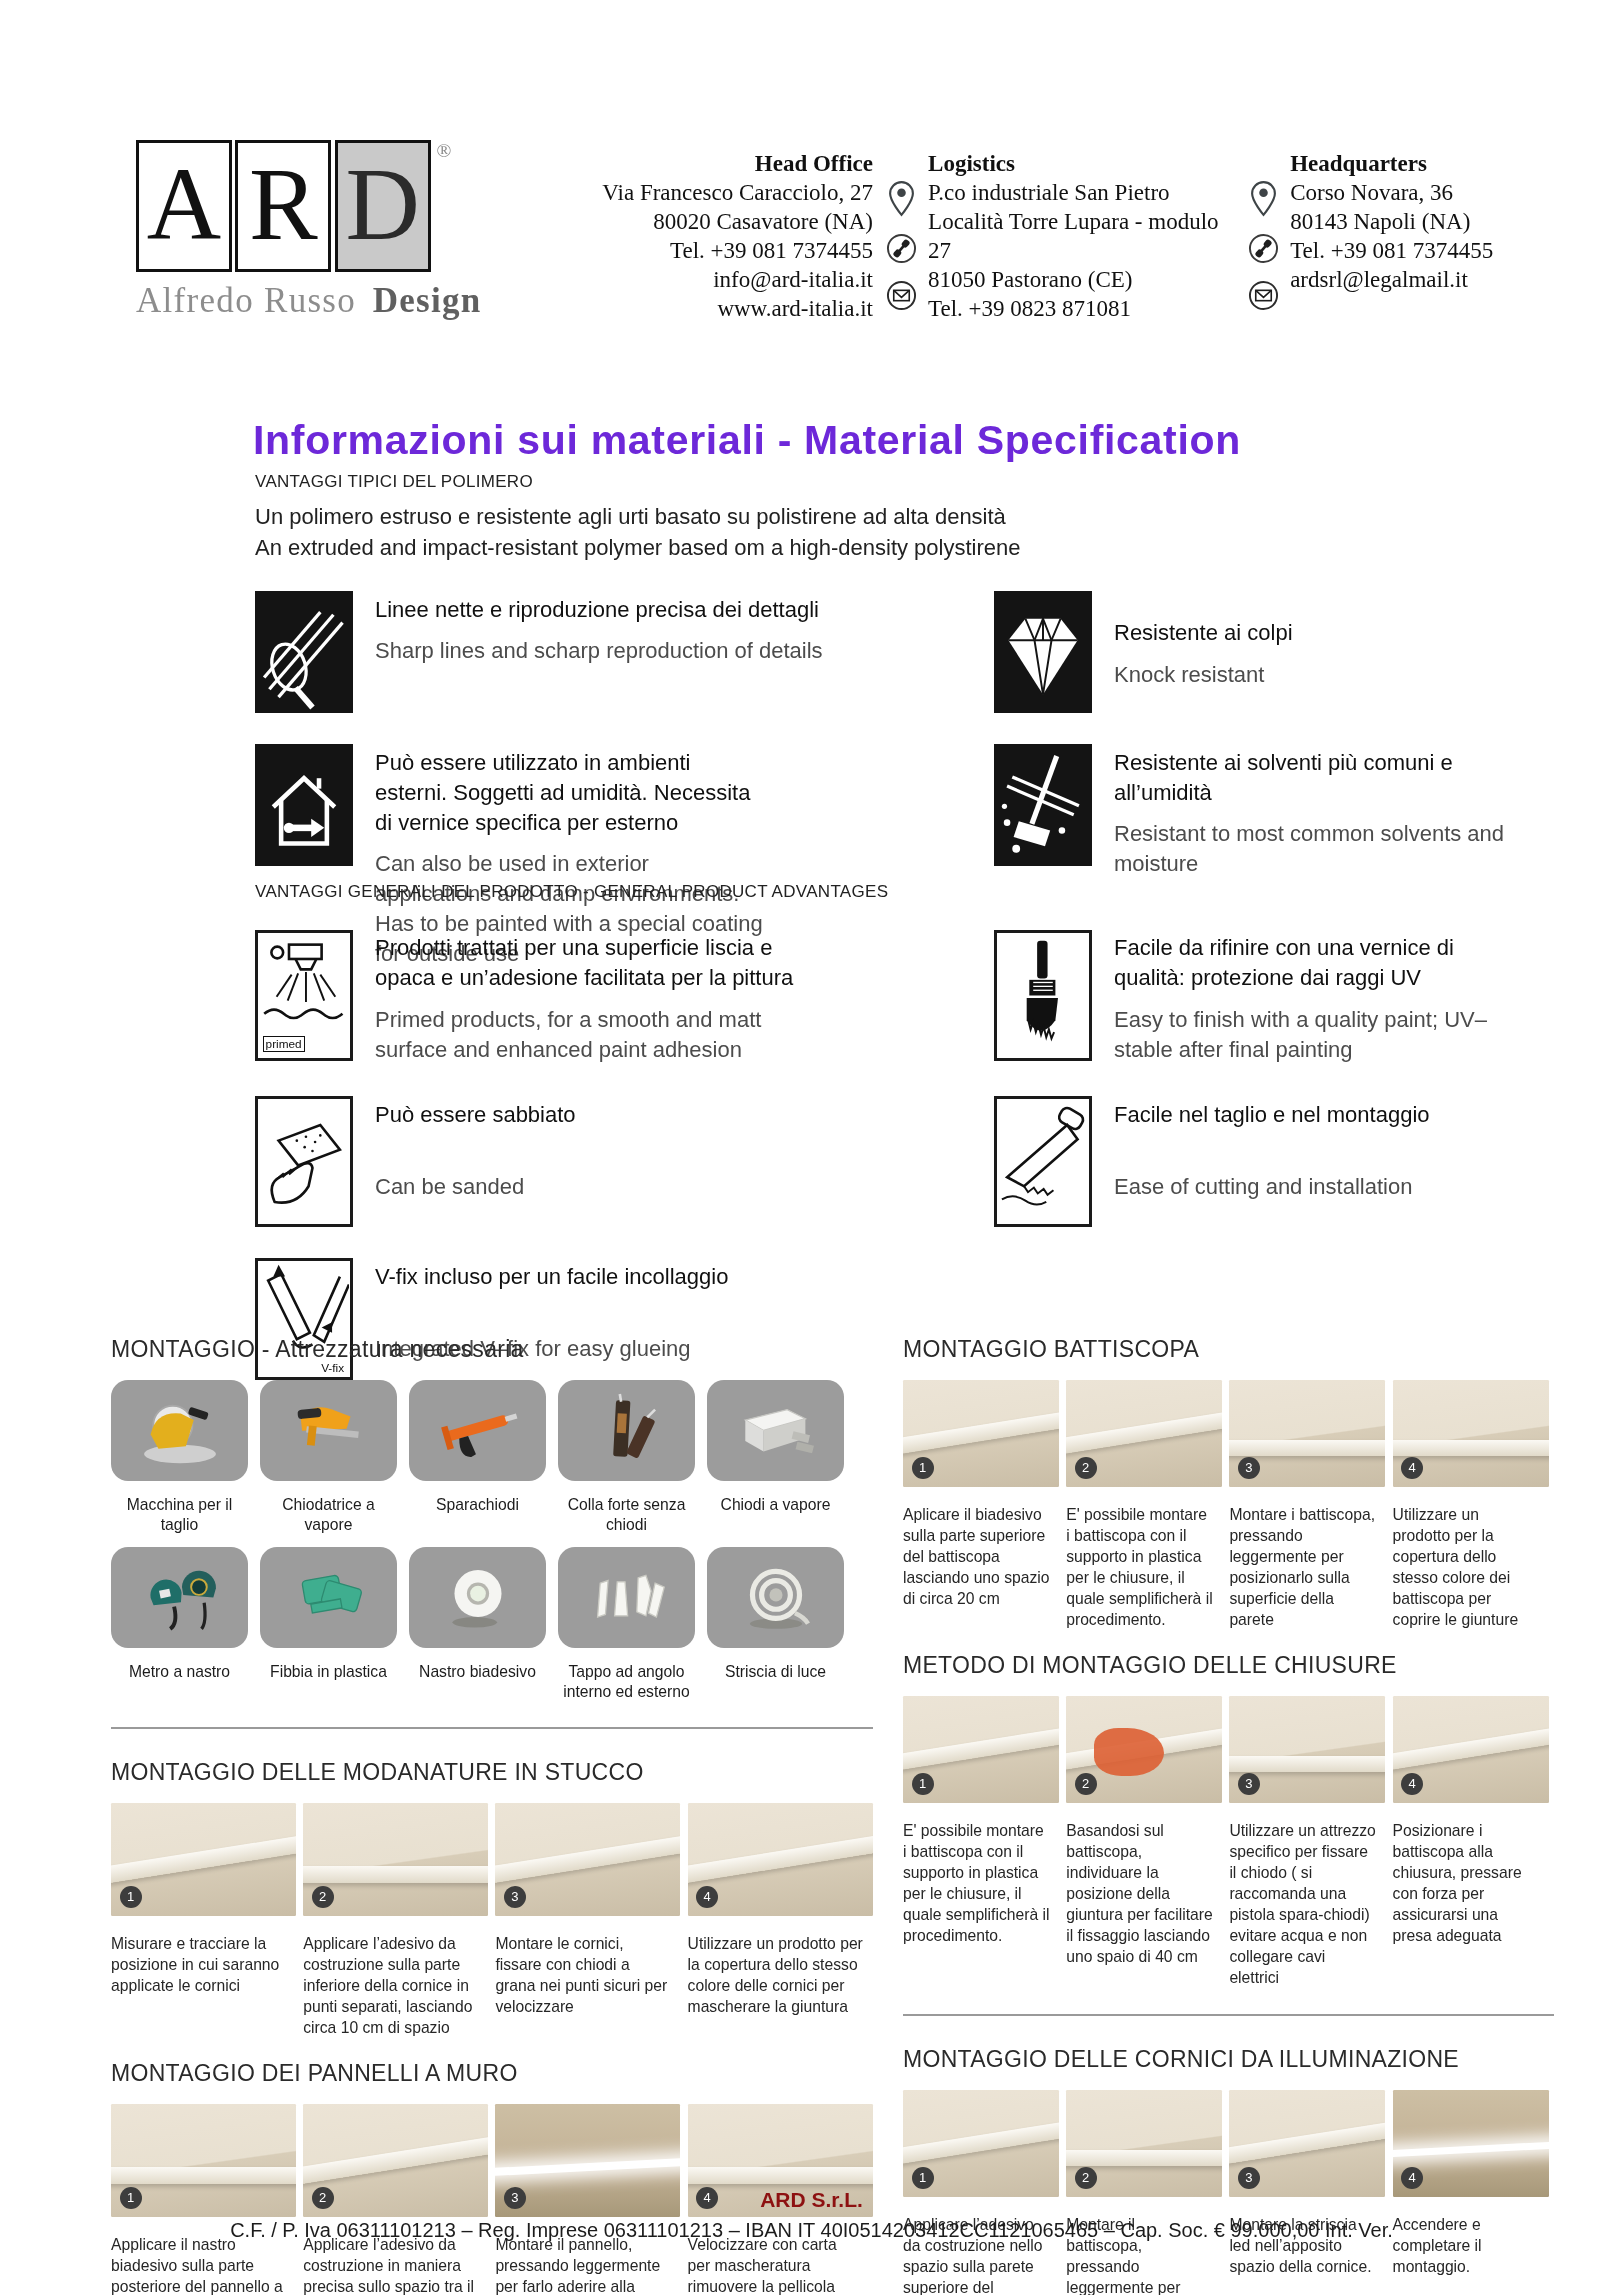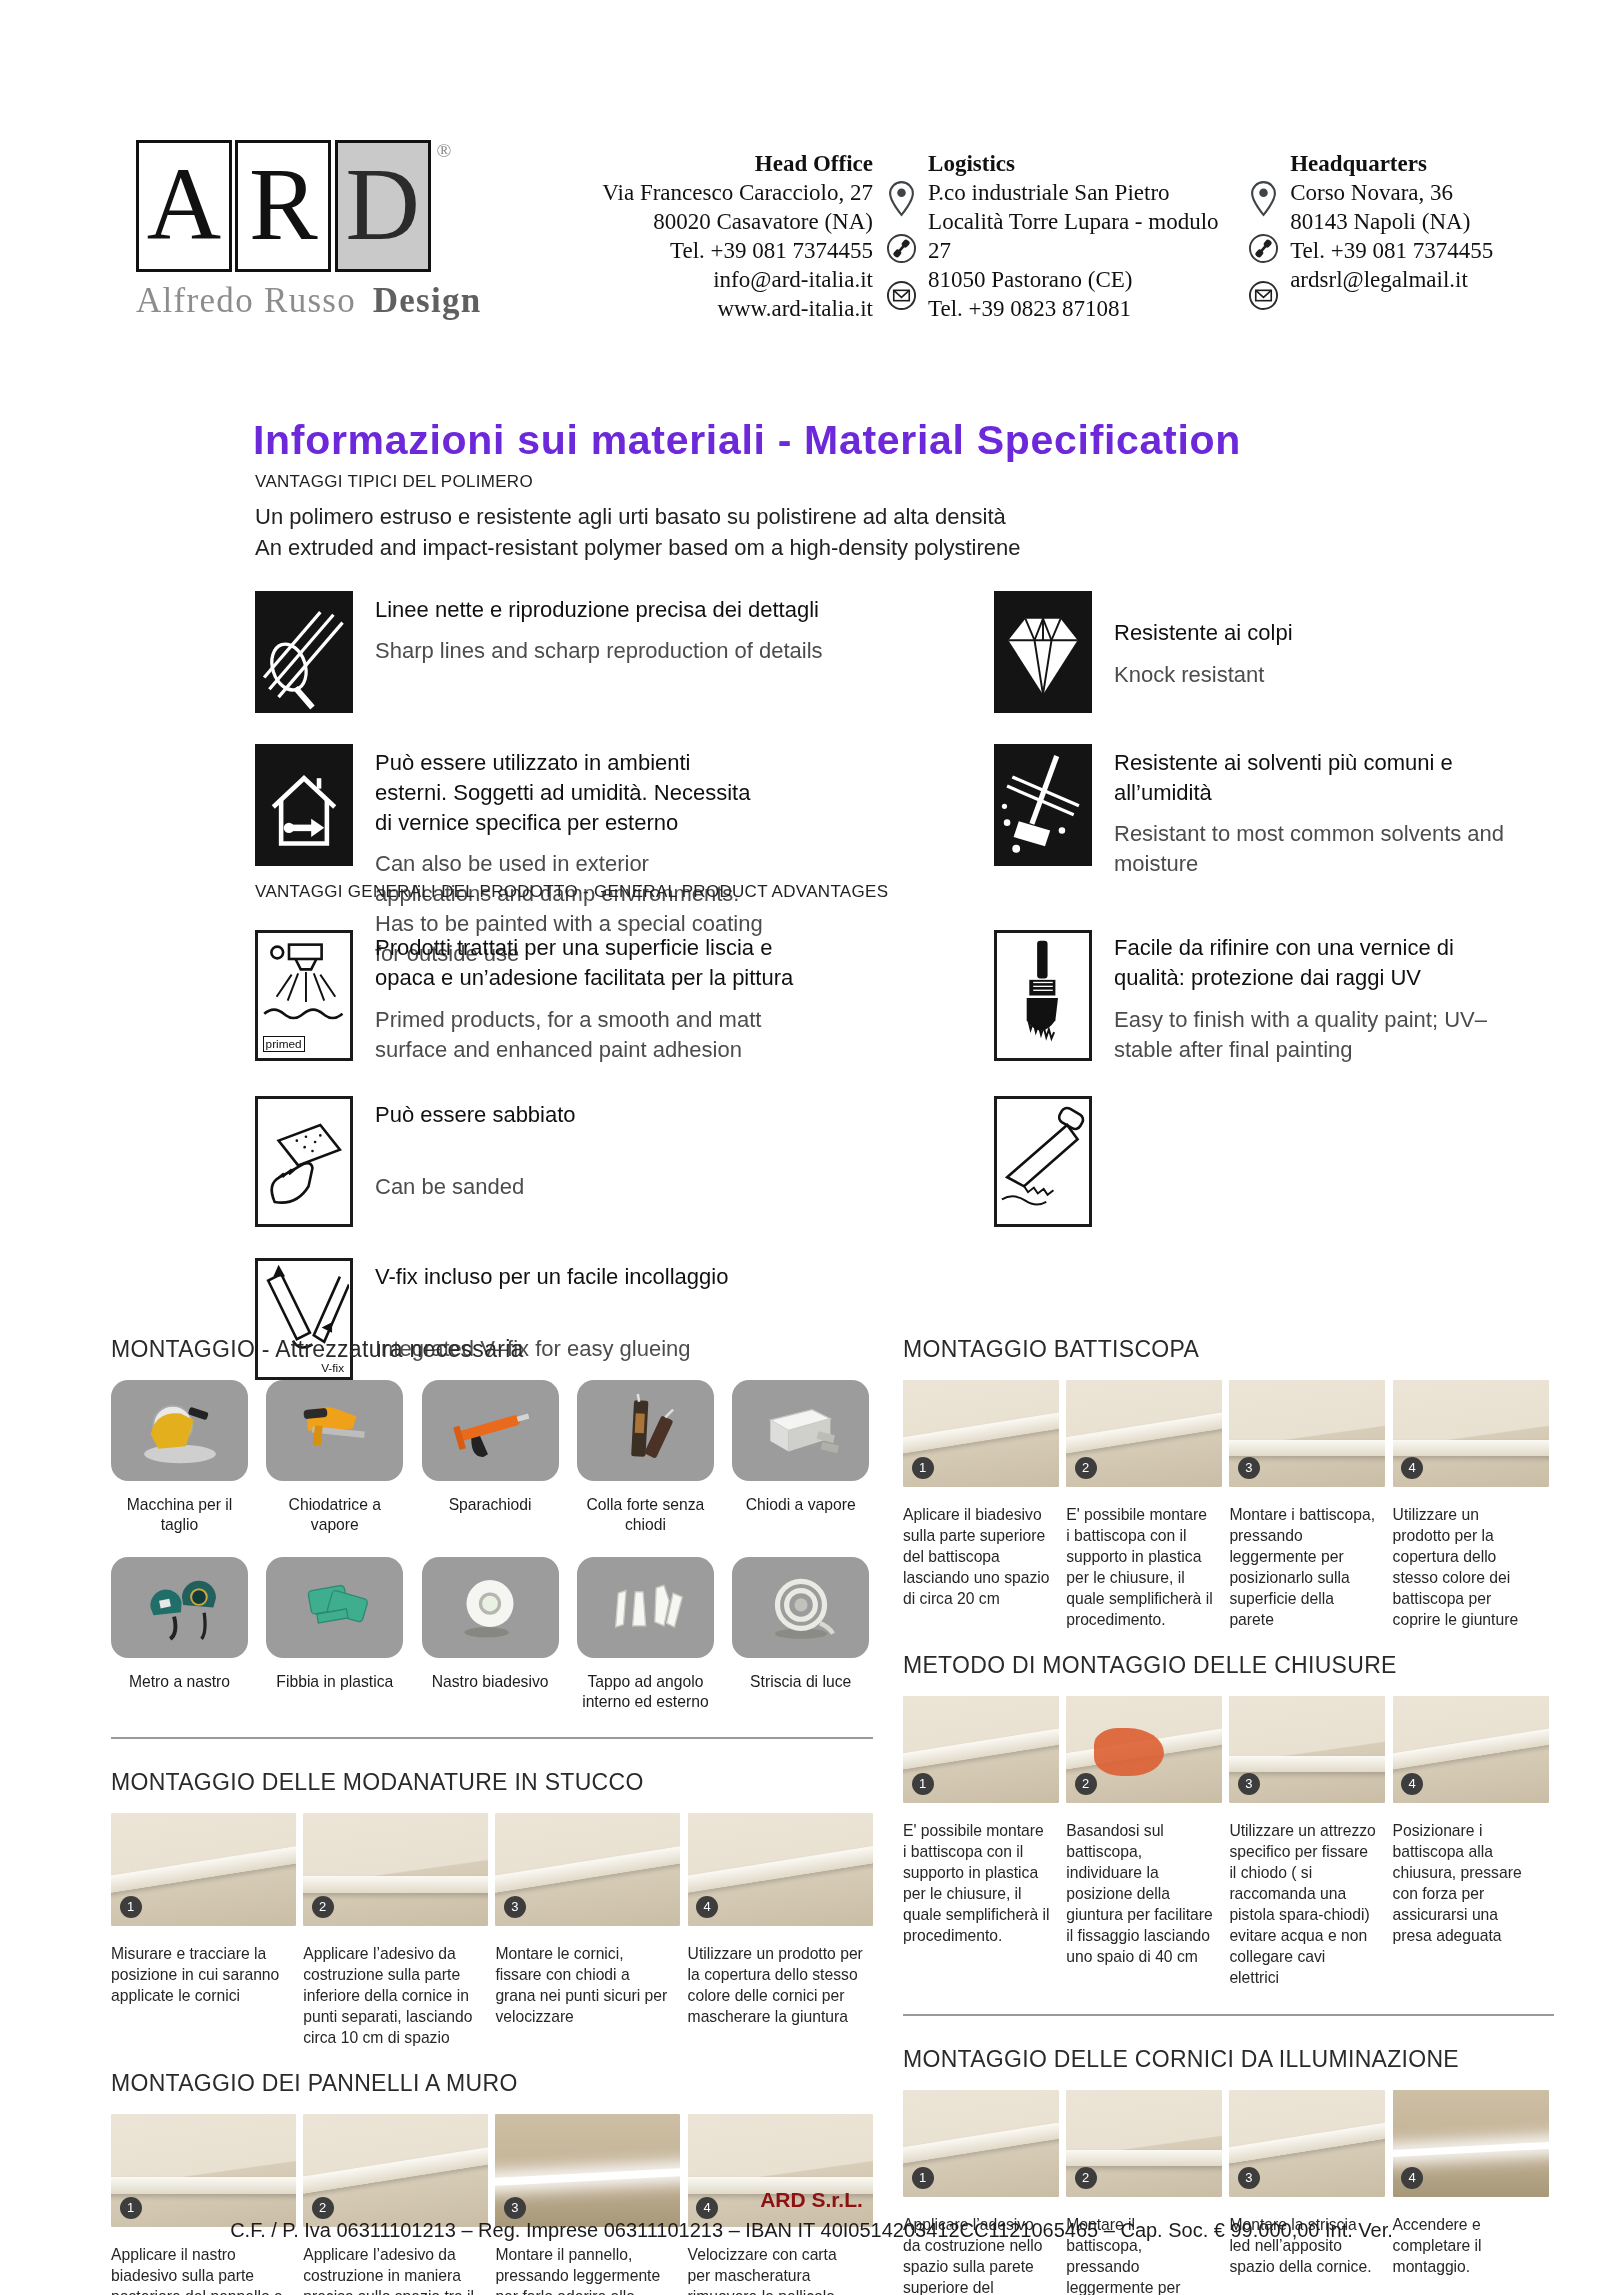--- a/index.html
+++ b/index.html
@@ -48,21 +48,21 @@
   .ficon-light .mini-label.plain{border:none;left:auto;right:3.9px;bottom:2.6px;}
   .ftext{margin-left:22px;padding-top:3.9px;}
   .ftext .it{font-size:22px;line-height:30px;color:#101010;margin:0 0 11.8px 0;}
   .ftext .en{font-size:22px;line-height:30px;color:#4c4c4c;margin:0;}
   .ftext.gap-big .it{margin-bottom:42px;}
 
   
   .left-col{position:absolute;left:111px;top:1336px;width:762px;}
   .right-col{position:absolute;left:903px;top:1336px;width:651px;}
   .mont-heading{font-size:23px;color:#2a2a2a;font-weight:normal;margin:0 0 17px 0;letter-spacing:0.3px;}
-  .tools-grid{display:grid;grid-template-columns:repeat(5,137px);column-gap:18.3px;row-gap:22px;}
+  .tools-grid{display:grid;grid-template-columns:repeat(5,137px);column-gap:18.3px;row-gap:22px;gap:12px;}
   .tool{width:137px;}
   .tool-photo{height:101px;background:#9c9c9c;border-radius:17px;display:flex;
               align-items:center;justify-content:center;overflow:hidden;}
   .tool-label{margin-top:14.4px;font-size:15.7px;line-height:19.6px;color:#1c1c1c;text-align:center;}
   .hr{border:none;border-top:2px solid #9a9a9a;margin:26px 0 30px 0;}
   .steps{display:grid;column-gap:7.2px;}
   .steps.left-steps{grid-template-columns:repeat(4,185px);}
   .steps.right-steps{grid-template-columns:repeat(4,156px);}
   .step-photo{position:relative;border-radius:1.3px;overflow:hidden;
       background:linear-gradient(172deg,#ece4d6 0%,#e8e0d0 52%,#d8cdb8 53%,#c9bda6 100%);}
@@ -349,20 +349,24 @@
         <div class="ficon-light">
           <svg width="90" height="123" viewBox="0 0 138 188">
               <g stroke="#111" stroke-width="4" fill="none">
                 <polygon points="14,118 106,38 122,60 40,132"></polygon>
                 <rect x="94" y="16" width="36" height="24" rx="9" transform="rotate(30 112 28)"></rect>
               </g>
               <path d="M40 132 l6 9 9 -7 6 9 9 -7 6 9 9 -7" stroke="#111" stroke-width="3" fill="none"></path>
               <path d="M6 152 q18 -10 36 2 q16 11 32 2" stroke="#111" stroke-width="3" fill="none"></path>
             </svg>
         </div>
+        <div class="ftext gap-big" style="width:406px;">
+          <p class="it">Facile nel taglio e nel montaggio</p>
+          <p class="en">Ease of cutting and installation</p>
+        </div>
       </div>
 
       <div class="feature">
         <div class="ficon-light" style="height:122px;">
           <svg width="90" height="114" viewBox="0 0 138 174">
               <g stroke="#111" stroke-width="4" fill="none">
                 <path d="M14 28 L58 118 L78 108 L34 18 Z"></path>
                 <path d="M124 22 L84 112 L100 122 L138 34"></path>
               </g>
               <polygon points="30,4 40,22 22,22" fill="#111"></polygon>

